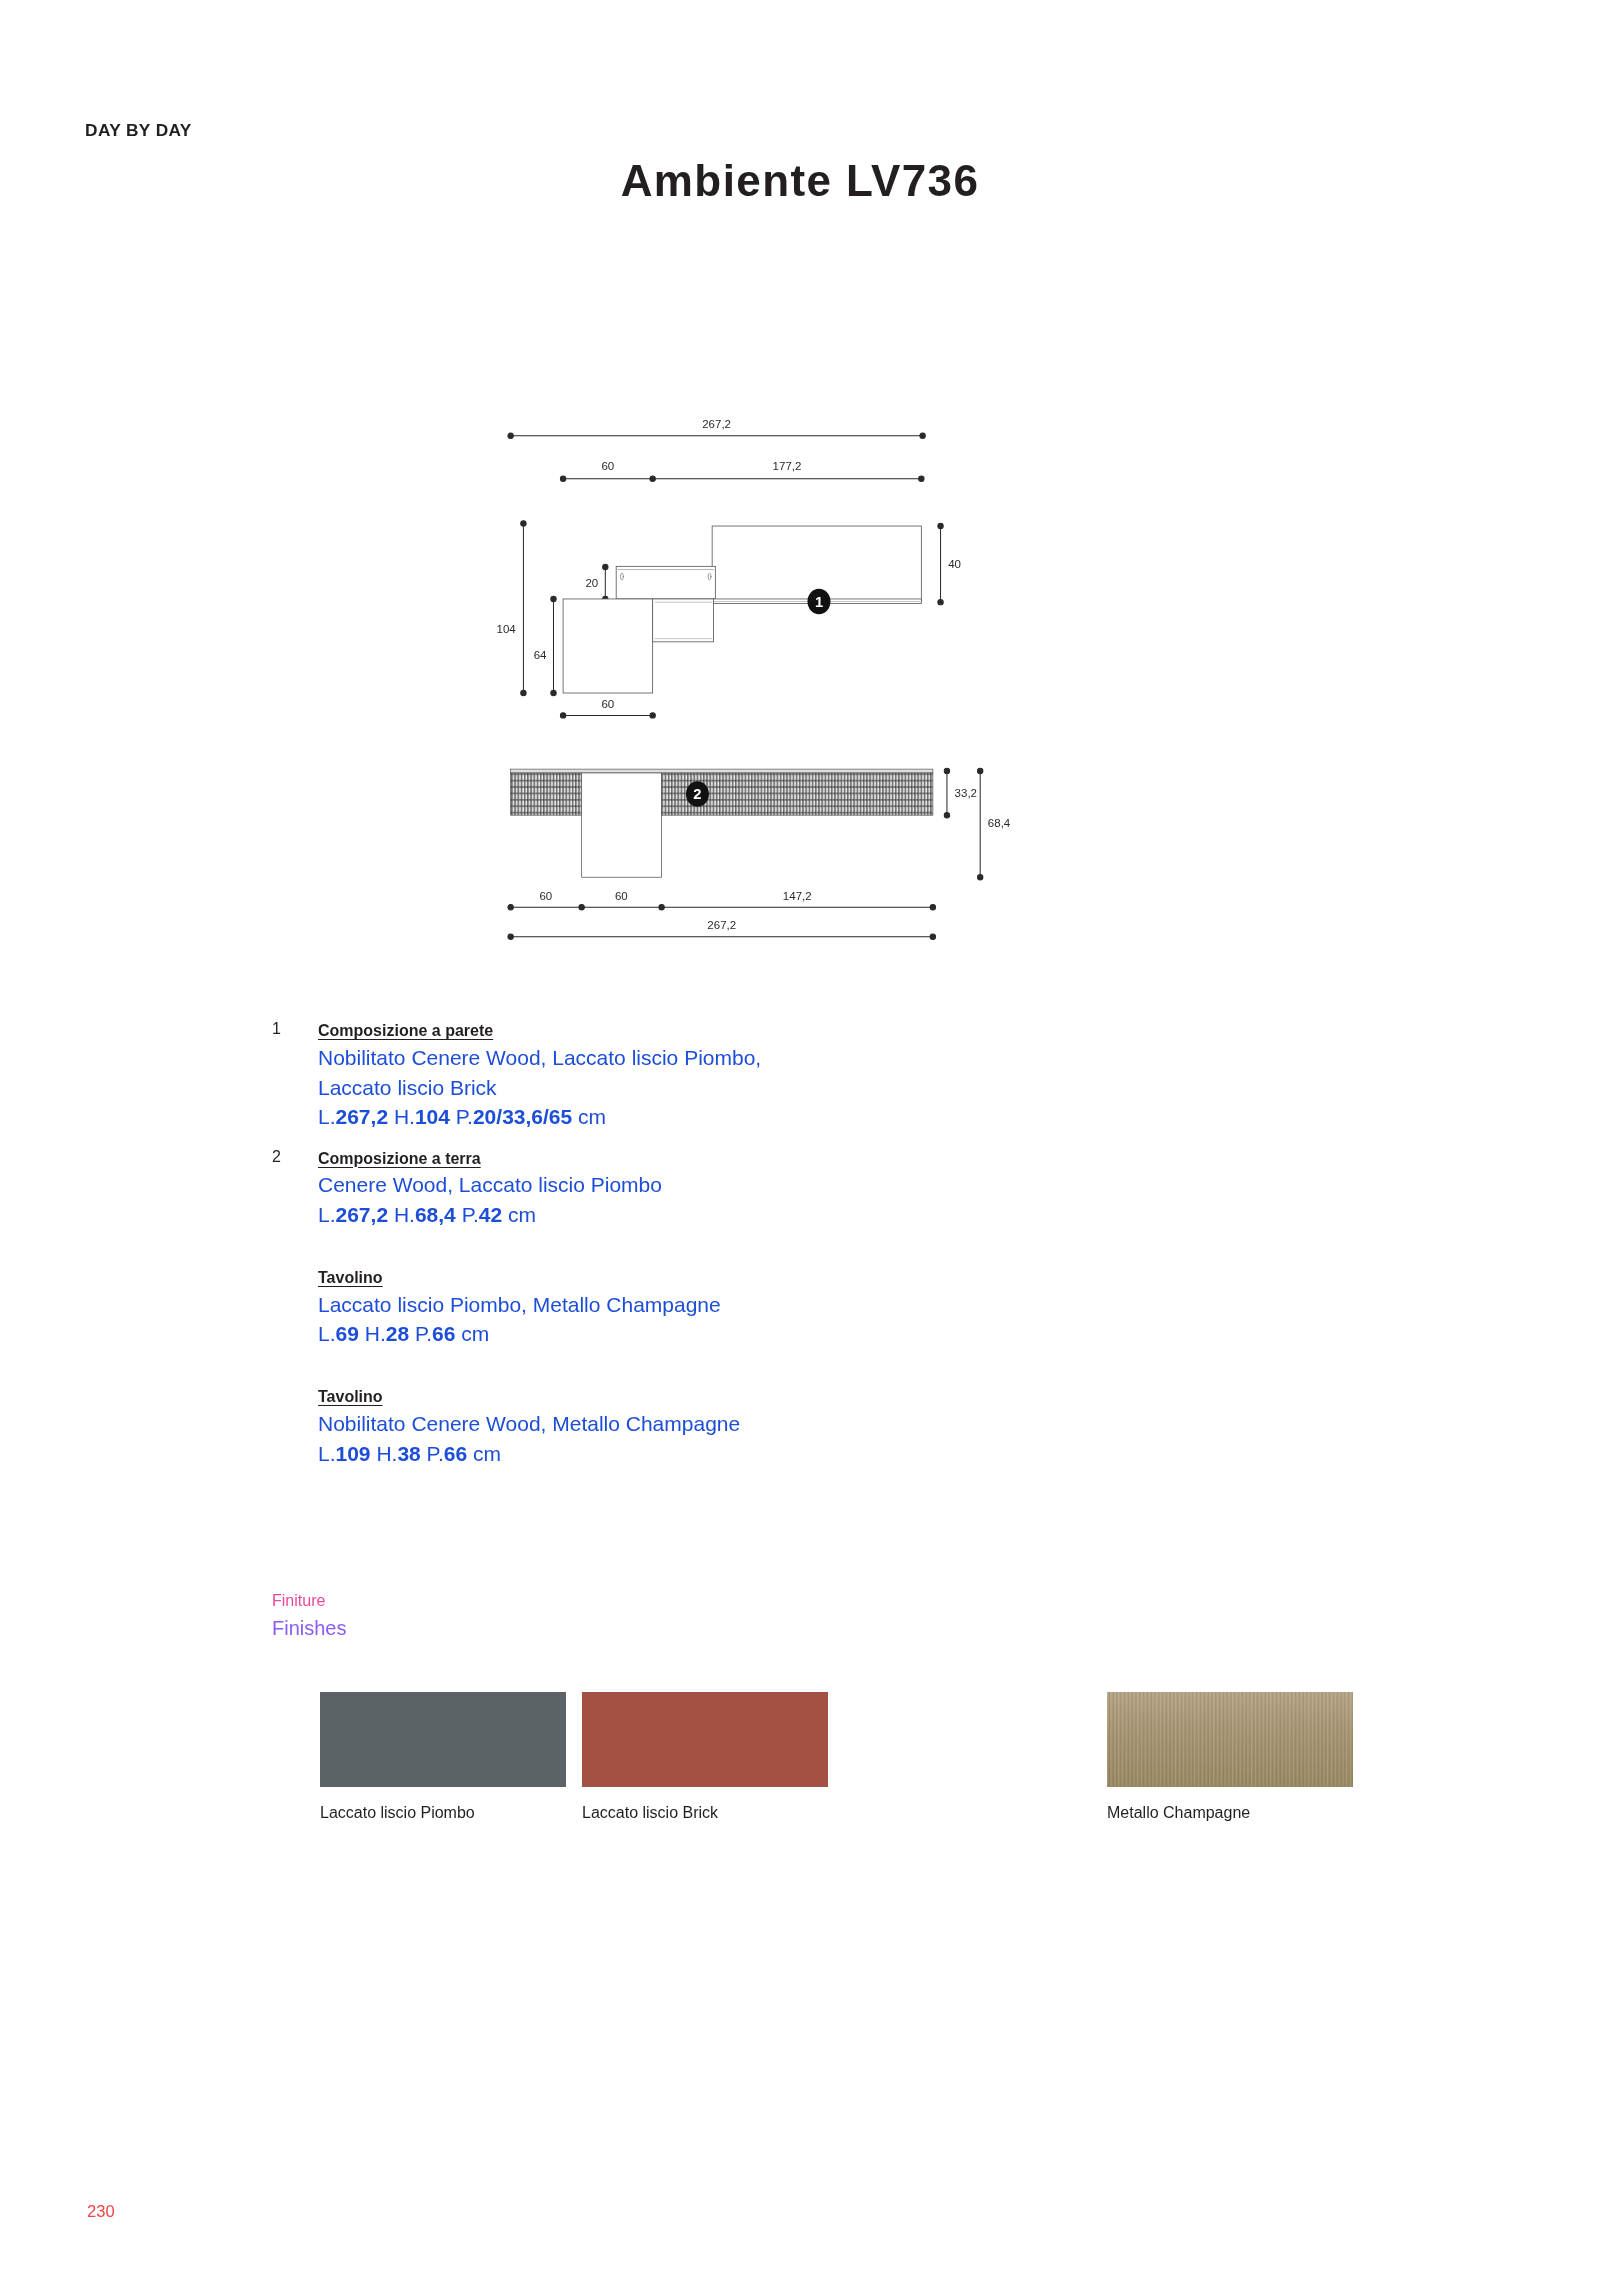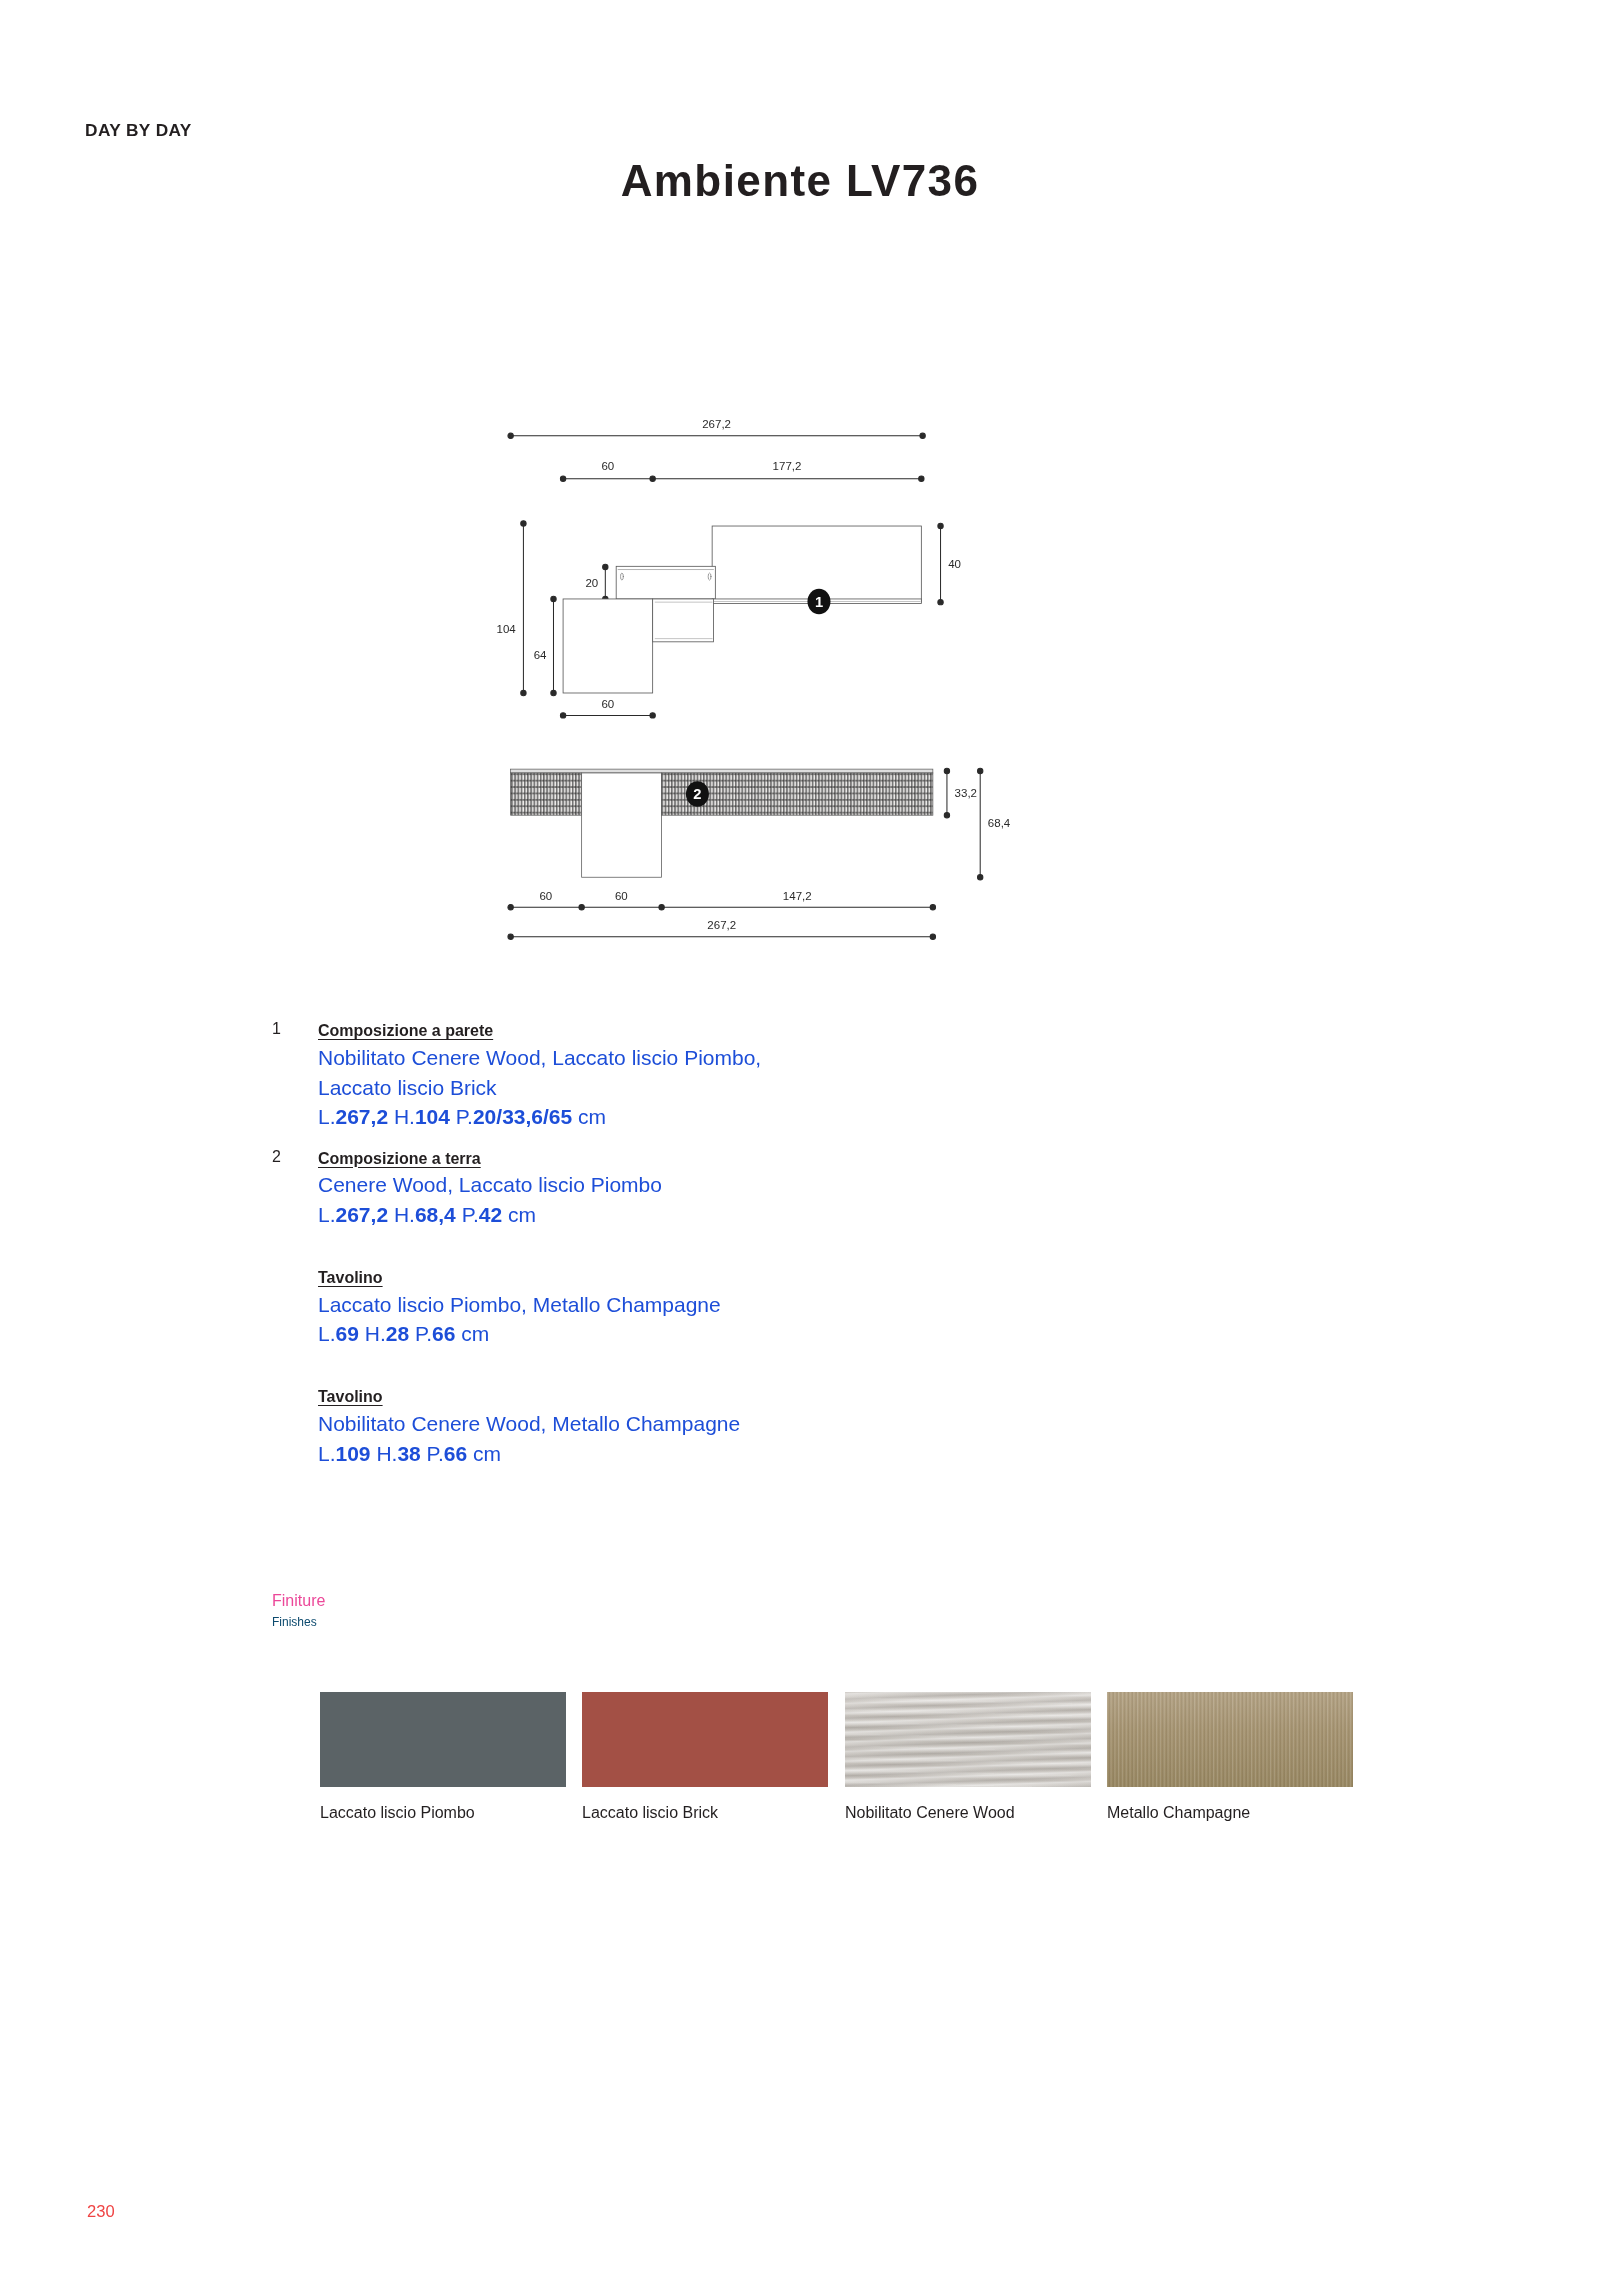--- a/index.html
+++ b/index.html
@@ -44,21 +44,21 @@
     line-height:1.42;
   }
   .item-line { font-size:21px; color:#1d4ed8; line-height:1.42; }
   .item-line b { font-weight:bold; }
   .spacer-sm { height:15.4px; }
   .spacer-md { height:37px; }
 
   
   .fin-head { position:absolute; left:272px; top:1589px; }
   .fin-title { font-size:16px; font-weight:normal; color:#ec4899; line-height:1.5; }
-  .fin-sub { font-size:12px; font-weight:400; color:#0c4a6e; line-height:1.5; }
+  .fin-sub { font-size:20px; font-weight:400; color:#8b5cf6; line-height:1.5; }
 
   .swatches { position:absolute; left:272px; top:1692px; width:1050px; height:134px; }
   .sw { position:absolute; top:0; width:246px;padding-left:48px; }
   .sw-chip { width:246px; height:95px; }
   .sw-label {
     margin-top:16.6px; font-size:16px; color:#231f20; white-space:nowrap;
   }
   .sw0 { left:0; }
   .sw1 { left:262px; }
   .sw2 { left:525px; }
@@ -259,24 +259,20 @@
 
 <div class="swatches">
   <div class="sw sw0">
     <div class="sw-chip chip-piombo"></div>
     <div class="sw-label">Laccato liscio Piombo</div>
   </div>
   <div class="sw sw1">
     <div class="sw-chip chip-brick"></div>
     <div class="sw-label">Laccato liscio Brick</div>
   </div>
-  <div class="sw sw2">
-    <div class="sw-chip chip-wood"></div>
-    <div class="sw-label">Nobilitato Cenere Wood</div>
-  </div>
   <div class="sw sw3">
     <div class="sw-chip chip-champagne"></div>
     <div class="sw-label">Metallo Champagne</div>
   </div>
 </div>
 
 <div class="page-num">230</div>
 
 
 </body></html>

